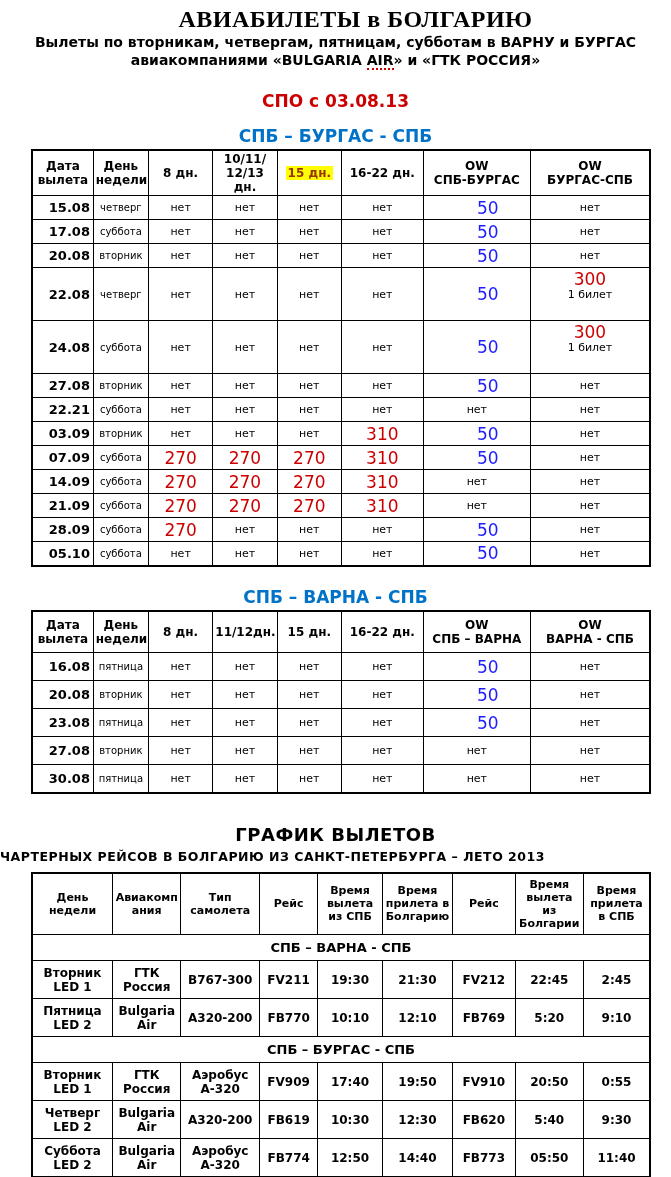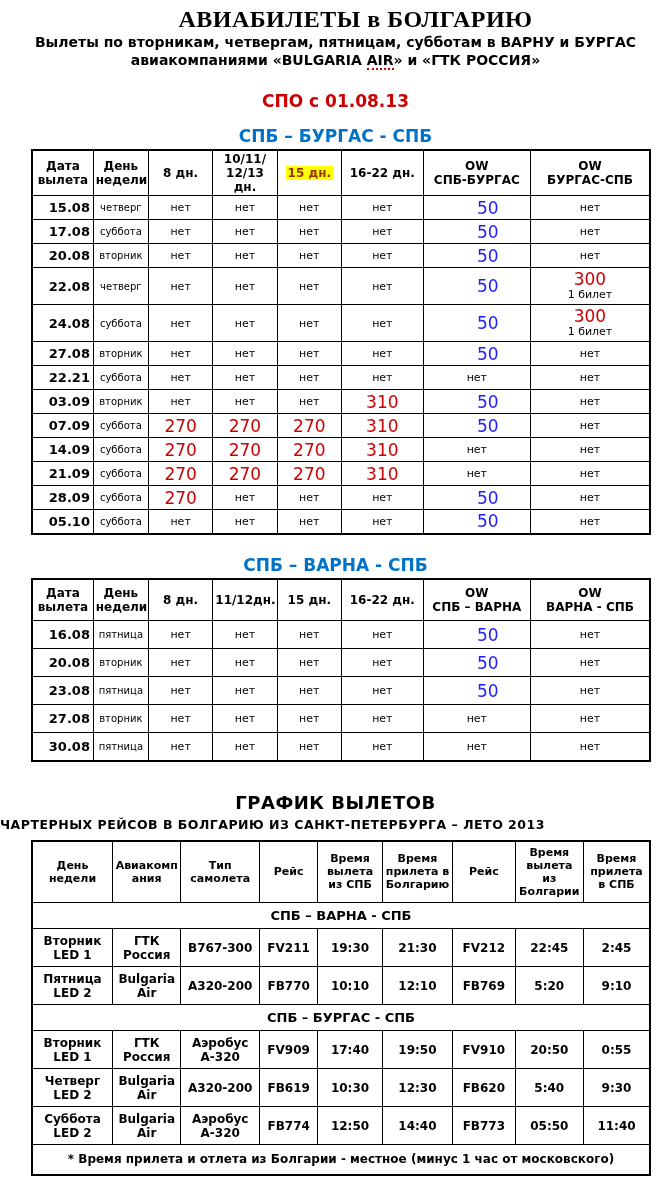--- a/index.html
+++ b/index.html
@@ -34,21 +34,21 @@
   .spo col.c-1622  { width:80px; }
   .spo col.c-ow1   { width:105px; }
   .spo col.c-ow2   { width:117px; }
 
   td.date  { font-size:13px; font-weight:bold;padding-left:15px; }
   td.day   { font-size:10px; }
   td.val   { font-size:11px; }
   td.price { font-size:17px; }
   td.price.blue { color:#1c1cff;padding-left:24px; }
   td.price.red  { color:#cc0000; }
-  .pnote { font-size:11px; color:#000; line-height:12px; padding-bottom:2px; }
+  .pnote { font-size:11px; color:#000; line-height:12px; padding-bottom:18px; }
   .hl { background:#ffff00; color:#993300; padding:0 2px; }
 
   .sched-title { font-size:18px; font-weight:bold; text-align:center; margin-top:30px; letter-spacing:0.5px; }
   .sched-sub   { font-size:12.5px; font-weight:bold; text-align:left; margin:4px 0 8px 0; letter-spacing:0.5px; }
 
   .sched thead tr { height:62px; }
   .sched th { font-size:11px; }
   .sched tbody tr { height:38px; }
   .sched tbody tr.section { height:26px; }
   .sched tbody tr.section td { font-size:13px; font-weight:bold; }
@@ -68,21 +68,21 @@
 </head>
 <body>
 
 <div class="page-title">АВИАБИЛЕТЫ в БОЛГАРИЮ</div>
 
 <div class="subtitle">
   <div>Вылеты по вторникам, четвергам, пятницам, субботам в ВАРНУ и БУРГАС</div>
   <div><span>авиакомпаниями «BULGARIA </span><span class="air-underline">AIR</span><span>» и «ГТК РОССИЯ»</span></div>
 </div>
 
-<div class="promo">СПО с 01.08.13</div>
+<div class="promo">СПО с 03.08.13</div>
 
 <div class="tbl-title">СПБ – БУРГАС - СПБ</div>
 
 <table class="spo burgas">
   <colgroup>
     <col class="c-date">
       <col class="c-day">
       <col class="c-mid">
       <col class="c-mid">
     <col class="c-mid">

